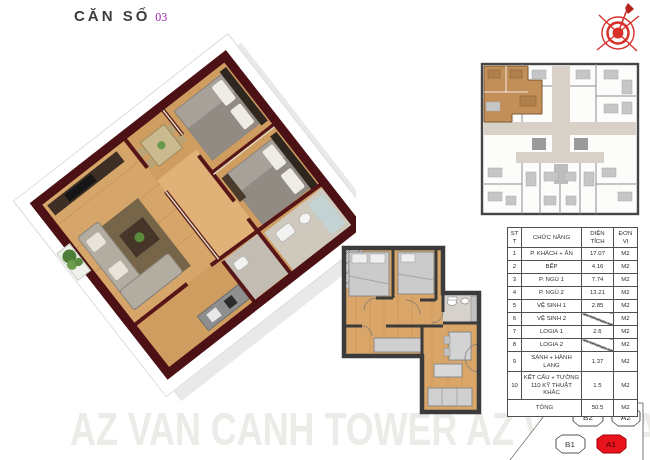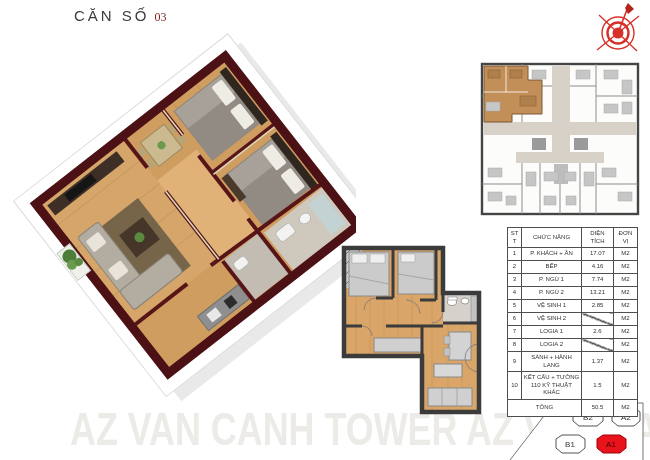--- a/index.html
+++ b/index.html
@@ -11,22 +11,22 @@
   }
   
   .watermark {
     position:absolute; left:70px; top:402px; z-index:0;
     font-size:46px; font-weight:bold; color:#ecebe7; letter-spacing:0px;
     white-space:nowrap; transform:scaleX(0.78); transform-origin:left top;
     user-select:none;
   }
   
   .title { position:absolute; left:74px; top:7px; z-index:2; }
-  .title .main { font-size:15px; font-weight:normal; color:#3d3d3d; letter-spacing:3px; }
-  .title .num  { font-family:"Liberation Serif", serif; font-size:12px; color:#7f1d1d; margin-left:5px;margin-top:44px; }
+  .title .main { font-size:15px; font-weight:bold; color:#3d3d3d; letter-spacing:3px; }
+  .title .num  { font-family:"Liberation Serif", serif; font-size:12px; color:#a21caf; margin-left:5px;margin-top:44px; }
   
   .abs { position:absolute; z-index:1; }
   
   .tablewrap { position:absolute; left:507px; top:227px; width:130px; z-index:2; }
   table.area { border-collapse:collapse; width:100%; table-layout:fixed; background:#fff; }
   table.area th, table.area td {
     border:1px solid #4f4f4f; font-size:6px; line-height:1.25; color:#333;
     text-align:center; vertical-align:middle; padding:2px 1px; font-weight:normal;
     overflow:hidden; word-wrap:break-word;
   }

